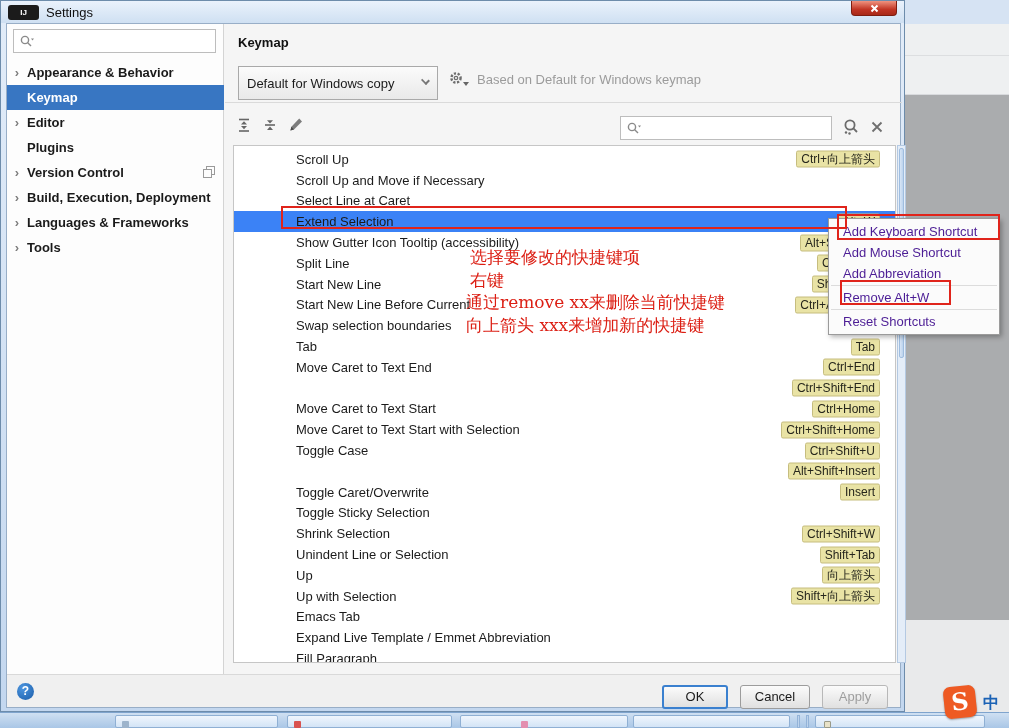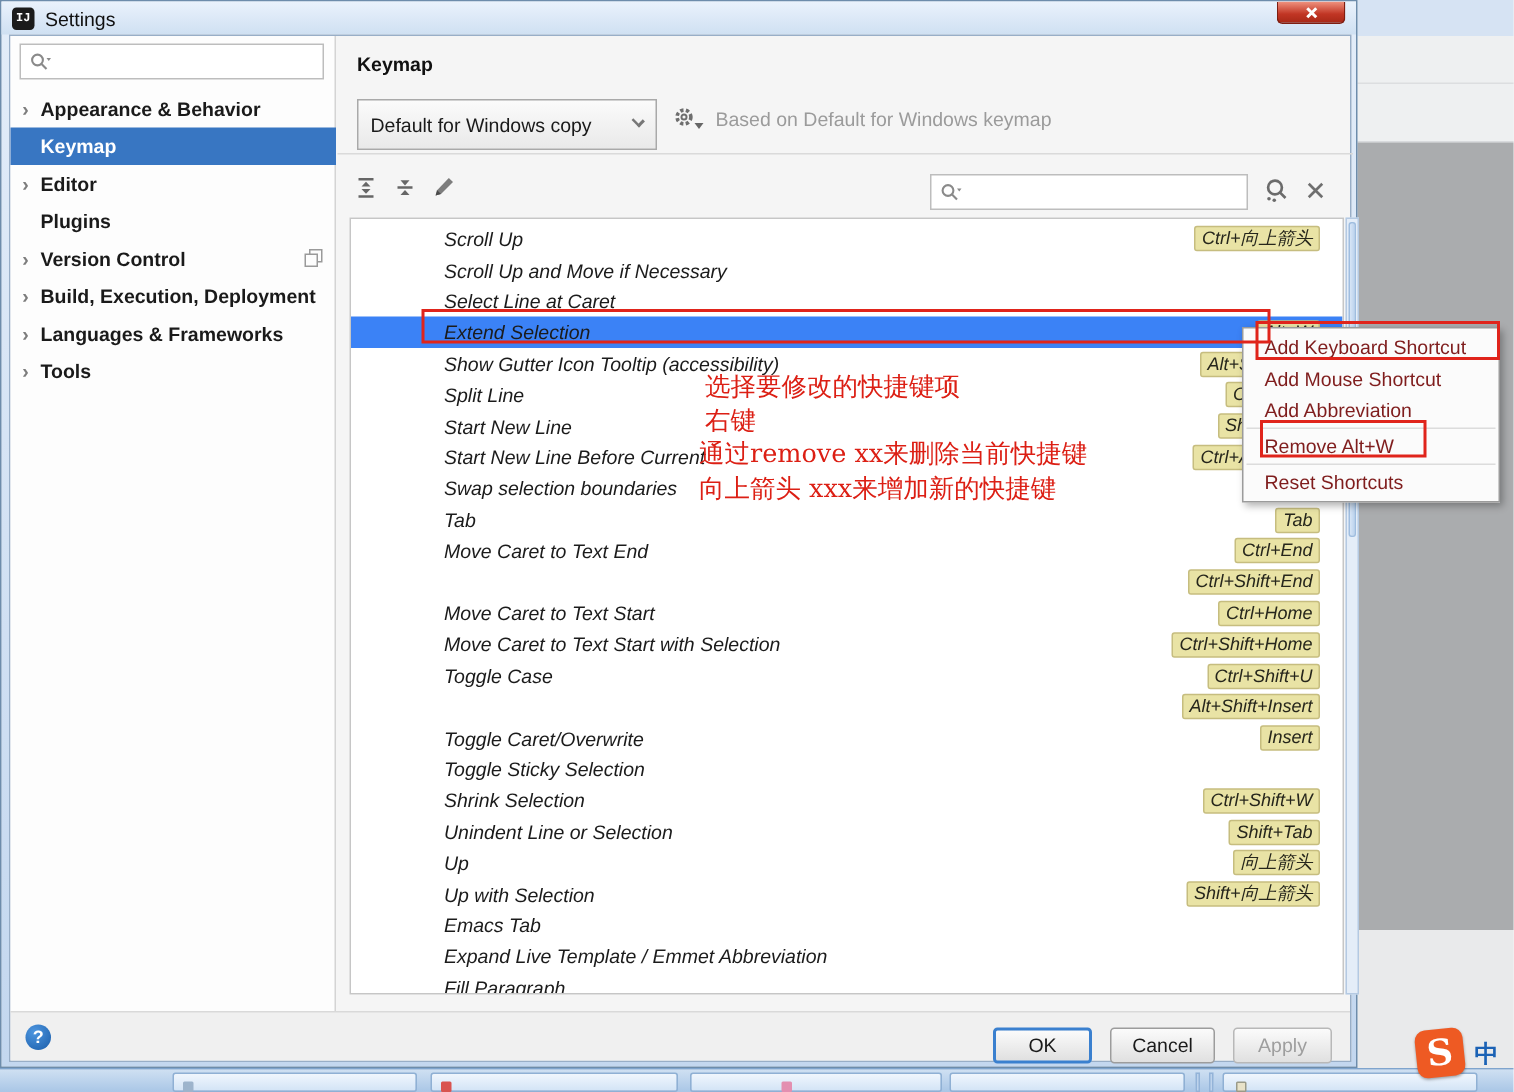--- a/index.html
+++ b/index.html
@@ -21,22 +21,22 @@
   .tb-btn { position:absolute; top:2px; height:13px; border:1px solid #8fb0d4; border-radius:2px;
     background:linear-gradient(#f0f6fd,#d3e4f6); }
   .tb-sep { position:absolute; top:2px; height:13px; width:3px; background:#bdd3ec; border:1px solid #93b3d8; }
   .tb-dot { position:absolute; top:5px; width:7px; height:7px; border-radius:1px; }
 
   
   #window { left:0; top:0; width:905px; height:712px; z-index:10;
     background:linear-gradient(#e3edf9,#c3d7ef); border:1px solid #6d8cab; }
   #titlebar { position:absolute; left:0; top:0; width:100%; height:22px; display:flex; align-items:center;
     padding-left:7px; background:linear-gradient(#eaf2fc,#cfe0f2); }
-  #app-icon { width:15px; height:15px; background:#1b1b1b; border-radius:3px; color:#fff;
-    font-size:8px; font-weight:bold; text-align:center; line-height:15px; letter-spacing:0;font-family:Liberation Mono, monospace; }
+  #app-icon { width:31px; height:15px; background:#1b1b1b; border-radius:3px; color:#fff;
+    font-size:8px; font-weight:bold; text-align:center; line-height:15px; letter-spacing:0; }
   #win-title { margin-left:7px; font-size:13px; color:#101010; }
   #close-btn { position:absolute; left:850px; top:0; width:46px; height:15px;
     background:linear-gradient(#f0937f,#c13524 60%,#a82918); border:1px solid #7e1d10; border-top:none;
     border-radius:0 0 4px 4px; display:flex; align-items:center; justify-content:center; }
 
   #content { position:absolute; left:5px; top:22px; width:895px; height:685px; background:#f5f5f5;
     border:1px solid #98aec7; }
 
   
   #sidebar { position:absolute; left:0; top:0; width:217px; height:650px; background:#fdfdfd;
@@ -65,21 +65,21 @@
 
   .tool-icon { position:absolute; top:92px; width:20px; height:20px; }
   #search-field { position:absolute; left:395px; top:92px; width:212px; height:24px; background:#fff;
     border:1px solid #bdbdbd; display:flex; align-items:center; padding-left:5px; }
   #find-shortcut-btn { position:absolute; left:616px; top:93px; width:22px; height:22px; }
   #clear-search-btn { position:absolute; left:644px; top:95px; width:18px; height:18px; }
 
   
   #list-panel { position:absolute; left:8px; top:121px; width:663px; height:518px; background:#fff;
     border:1px solid #c6c6c6; overflow:hidden; }
-  #rows { position:absolute; left:0; top:3px; width:661px;font-style:italic; }
+  #rows { position:absolute; left:0; top:3px; width:661px; }
   .krow { position:relative; height:20.8px; display:flex; align-items:center; }
   .krow.sel { background:#3b82f6; }
   .klabel { padding-left:62px; font-size:13px; color:#1b1b1b; white-space:nowrap; }
   .badge { position:absolute; right:15px; top:50%; transform:translateY(-50%);
     background:#e9e3a5; border:1px solid #c6bd7f; border-radius:2px; padding:0 4px;
     font-size:12px; line-height:15px; color:#26261c; white-space:nowrap; }
   .badge.partial { right:56px; }
   #list-scrollbar { position:absolute; left:672px; top:121px; width:9px; height:518px;
     background:#e4edf8; border:1px solid #b4c9e2; }
   #list-scroll-thumb { position:absolute; left:1px; top:2px; width:5px; height:210px;
@@ -94,21 +94,21 @@
   .dlg-btn { position:absolute; top:10px; height:24px; font-size:13px; color:#1a1a1a;
     background:linear-gradient(#fbfbfb,#e0e0e0); border:1px solid #9c9c9c; border-radius:3px;
     text-align:center; line-height:22px; }
   #ok-btn { left:655px; width:66px; border:2px solid #3a80cf; line-height:20px; }
   #cancel-btn { left:733px; width:70px; }
   #apply-btn { left:815px; width:66px; color:#9e9e9e; border-color:#b8b8b8; }
 
   
   #context-menu { left:828px; top:218px; width:172px; z-index:40; background:#fbfbfb;
     border:1px solid #9b9b9b; box-shadow:2px 2px 5px rgba(0,0,0,.3); padding:2px 0; }
-  .menu-item { height:21px; line-height:21px; padding-left:14px; font-size:13px; color:#7f1d1d; white-space:nowrap; }
+  .menu-item { height:21px; line-height:21px; padding-left:14px; font-size:13px; color:#4c1d95; white-space:nowrap; }
   .menu-sep { height:1px; margin:1px 2px; background:#dcdcdc; }
 
   
   .anno-box { position:absolute; border:2px solid #e0241b; z-index:50; }
   .anno-text { position:absolute; z-index:50; color:#dc1f14; font-size:17px; font-weight:normal;
     white-space:nowrap; font-family:"DejaVu Serif","Liberation Serif",serif; }
 
   
   #ime { left:944px; top:684px; z-index:60; }
   #ime-logo { position:absolute; left:0; top:2px; width:32px; height:32px; background:#ee5a23;

